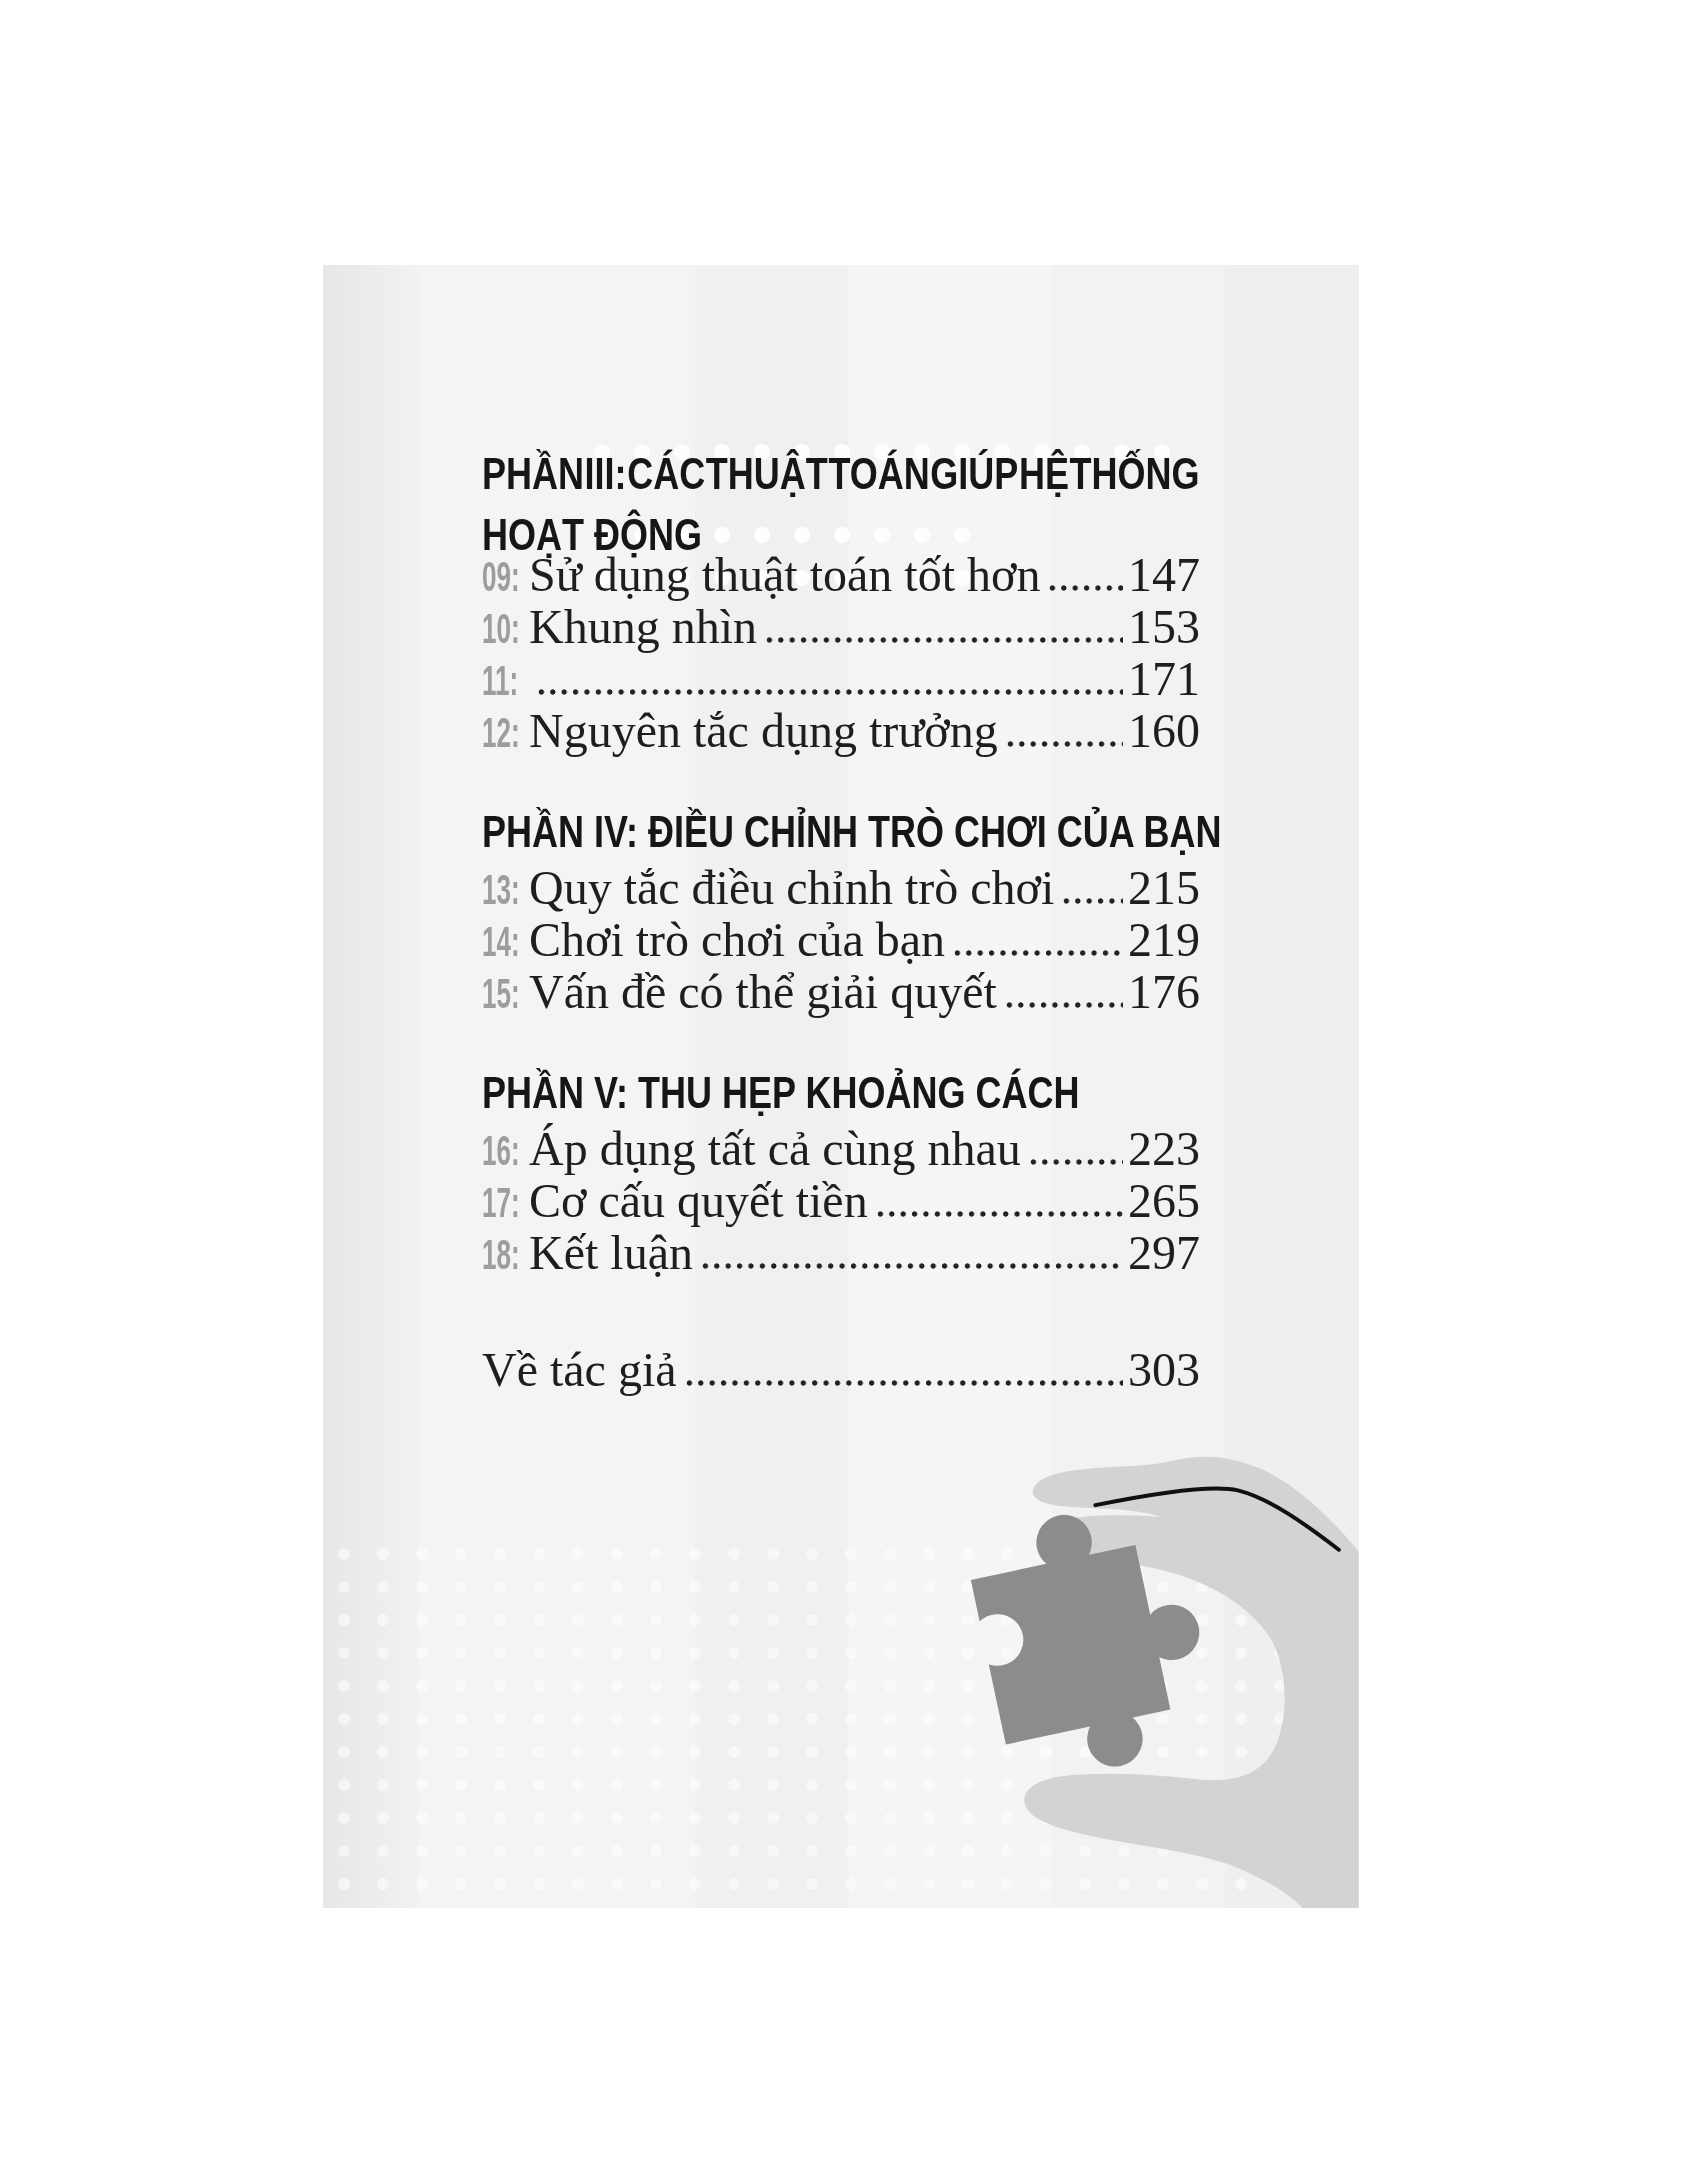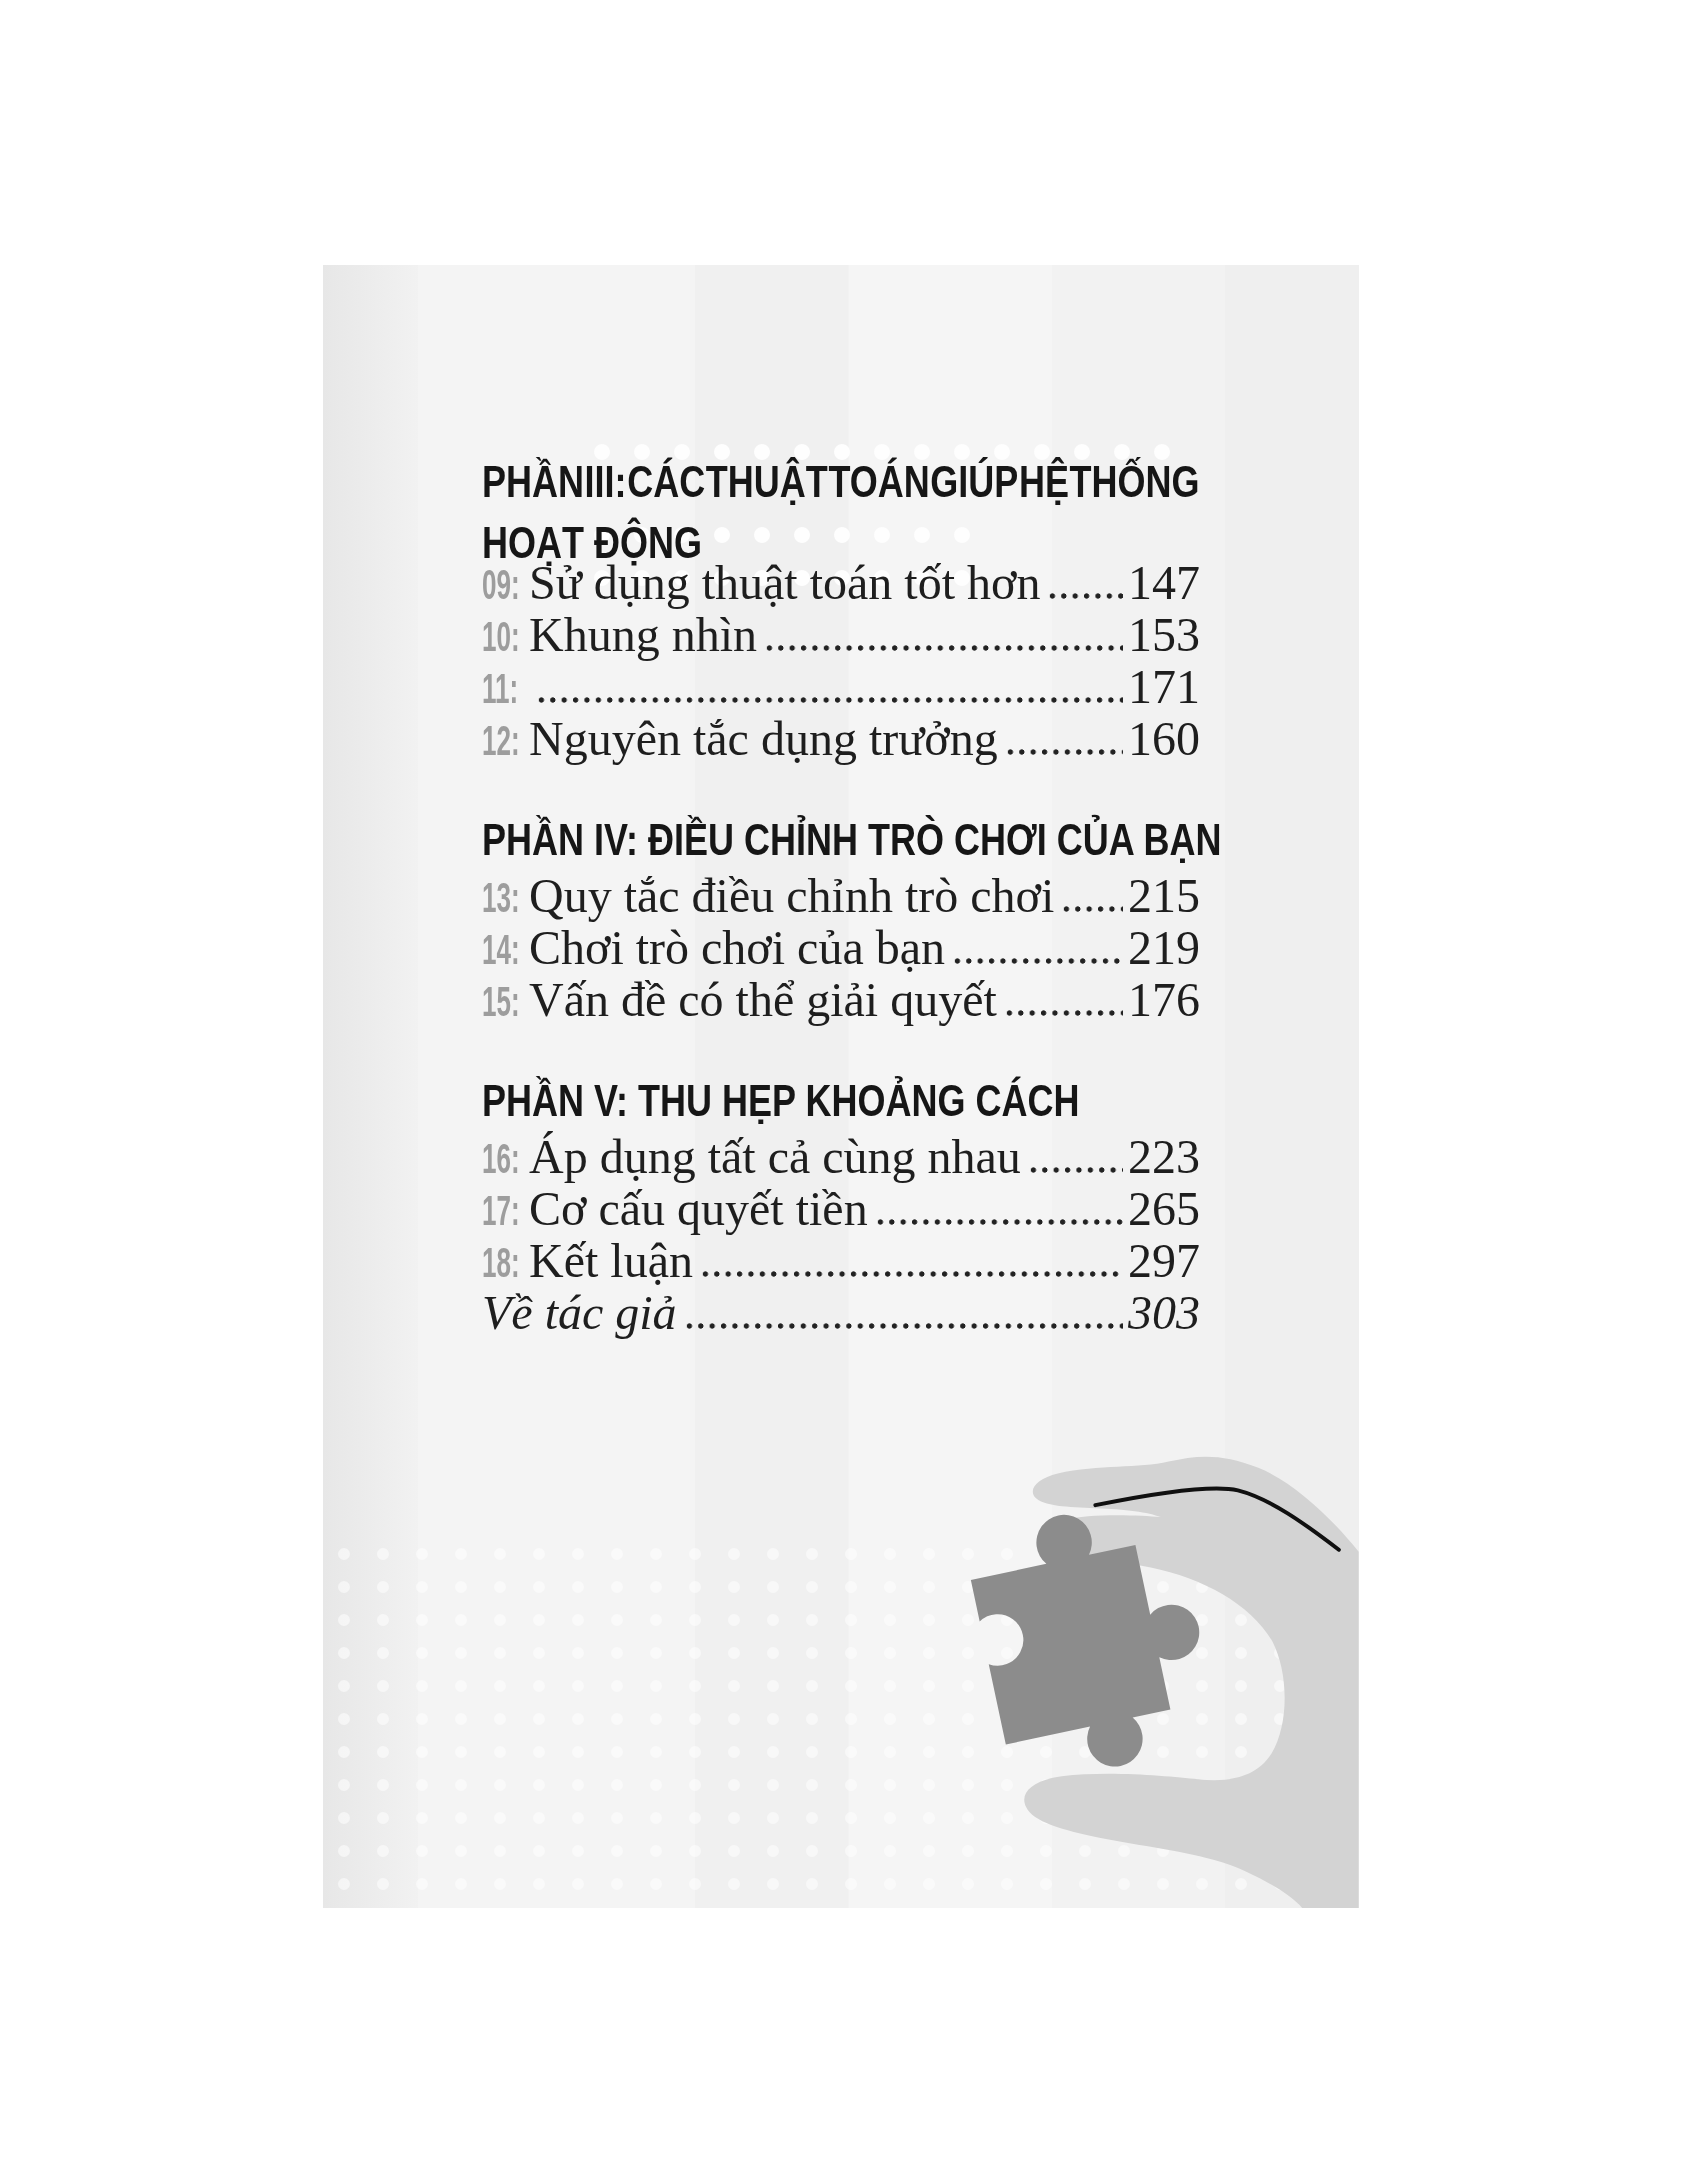--- a/index.html
+++ b/index.html
@@ -29,42 +29,42 @@
     position:absolute;left:271px;top:256px;width:388px;height:73px;
     background:radial-gradient(circle at 8px 14px,rgba(255,255,255,.95) 7.4px,rgba(255,255,255,0) 8.4px);
     background-size:40px 43px;background-repeat:repeat;
   }
   .dots-faint{
     position:absolute;left:14px;top:1279px;width:1010px;height:364px;
     background:radial-gradient(circle at 7px 10px,rgba(255,255,255,.55) 5.4px,rgba(255,255,255,0) 6.4px);
     background-size:39px 33px;background-repeat:repeat;
   }
   
-  .toc{position:absolute;left:159px;top:186px;width:718px;z-index:3;}
+  .toc{position:absolute;left:159px;top:178px;width:718px;z-index:3;}
   .hline{
     font-weight:bold;color:#161616;font-size:45px;line-height:61px;
     transform:scaleX(.8);transform-origin:left center;white-space:nowrap;
   }
   .hjustify{display:flex;justify-content:space-between;width:897px;}
   .entries{margin-top:-16px;}
   .m44{margin-top:44px;}
   .entry{display:flex;align-items:baseline;height:52px;}
   .entry .num{
     display:inline-block;width:34px;margin-right:13px;flex:0 0 auto;
     font-weight:bold;font-size:42px;color:#9d9d9d;line-height:52px;
     transform:scaleX(.62);transform-origin:left bottom;white-space:nowrap;
   }
   .serif{font-family:"Liberation Serif","DejaVu Serif",serif;color:#1e1e1e;font-size:48px;line-height:52px;white-space:nowrap;}
   .leader{
     flex:1;height:6px;margin:0 5px 0 7px;min-width:20px;
     background:radial-gradient(circle at 5.4px 3px,#222 2.3px,rgba(0,0,0,0) 3px);
     background-size:11.4px 6px;background-repeat:repeat-x;
   }
   .pagenum{flex:0 0 auto;}
-  .about-row{font-style:italic;}
+  .about-row{margin-top:65px;}
   
   .art{position:absolute;left:0;top:0;width:1036px;height:1643px;z-index:4;pointer-events:none;}
 </style>
 </head>
 <body>
 
 <div class="page">
 
   <div class="band left-shadow"></div>
   <div class="band b1"></div>

